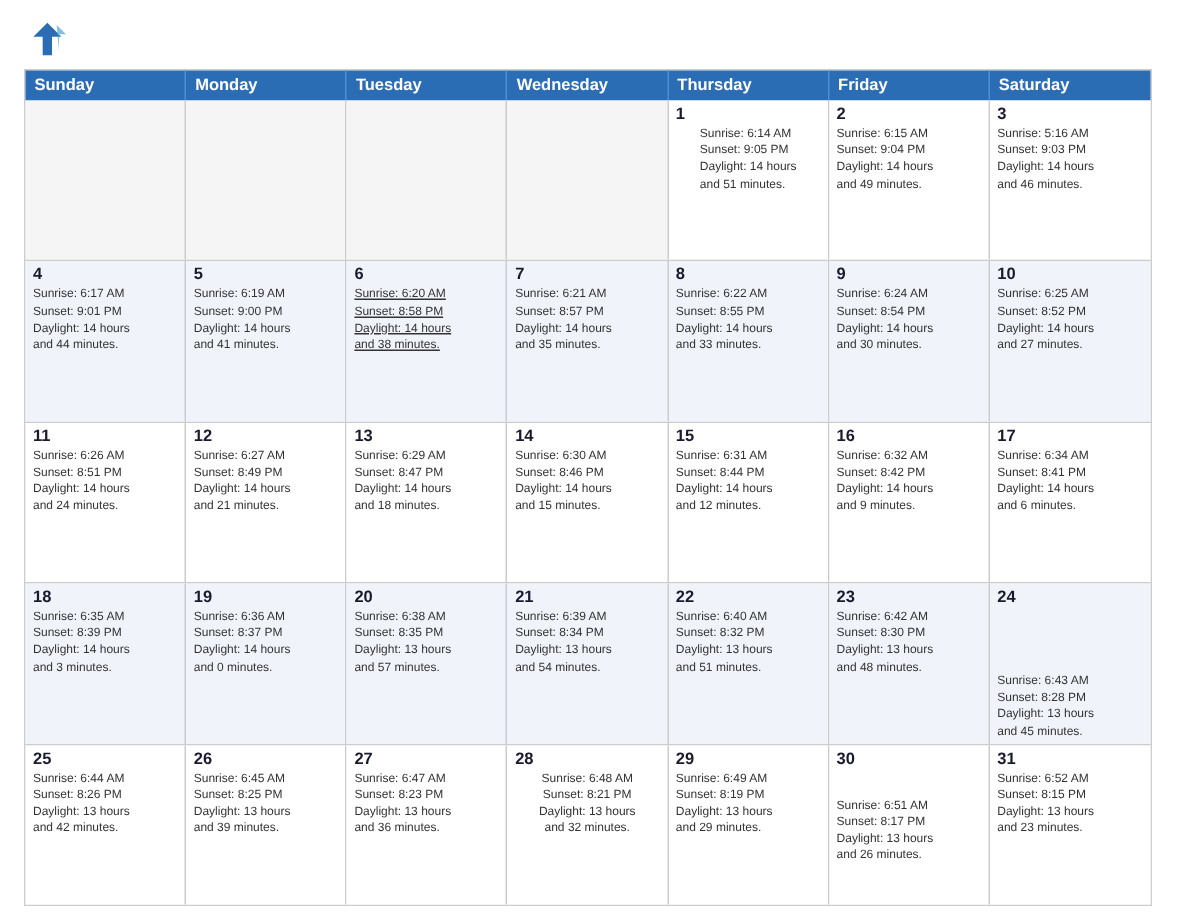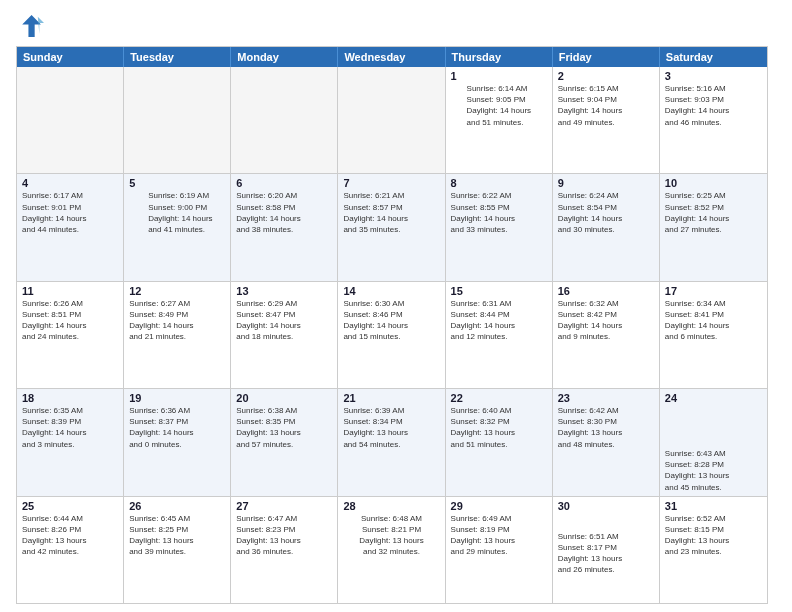--- a/index.html
+++ b/index.html
@@ -129,22 +129,22 @@
     </div>
     <div class="title-block">
       <div class="main-title"></div>
       <div class="subtitle"></div>
     </div>
   </div>
 
   <div class="calendar">
     <div class="cal-header-row">
     <div class="cal-header-cell">Sunday</div>
+        <div class="cal-header-cell">Monday</div>
         <div class="cal-header-cell">Tuesday</div>
-        <div class="cal-header-cell">Monday</div>
         <div class="cal-header-cell">Wednesday</div>
         <div class="cal-header-cell">Thursday</div>
         <div class="cal-header-cell">Friday</div>
         <div class="cal-header-cell">Saturday</div>
       </div>
     <div class="cal-body">
     <div class="cal-row">
           <div class="cal-cell empty"></div>
           <div class="cal-cell empty"></div>
           <div class="cal-cell empty"></div>
@@ -174,28 +174,28 @@
         <div class="cal-row">
           <div class="cal-cell alt-row">
             <span class="day-num">4</span>
             <div class="day-info" style="white-space: pre-line;">Sunrise: 6:17 AM
 Sunset: 9:01 PM
 Daylight: 14 hours
 and 44 minutes.</div>
           </div>
           <div class="cal-cell alt-row">
             <span class="day-num">5</span>
-            <div class="day-info" style="white-space: pre-line; margin-left: 19px;">Sunrise: 6:19 AM
+            <div class="day-info" style="white-space: pre-line;">Sunrise: 6:19 AM
 Sunset: 9:00 PM
 Daylight: 14 hours
 and 41 minutes.</div>
           </div>
           <div class="cal-cell alt-row">
             <span class="day-num">6</span>
-            <div class="day-info" style="white-space: pre-line;">Sunrise: 6:20 AM
+            <div class="day-info" style="white-space: pre-line; text-decoration: underline;">Sunrise: 6:20 AM
 Sunset: 8:58 PM
 Daylight: 14 hours
 and 38 minutes.</div>
           </div>
           <div class="cal-cell alt-row">
             <span class="day-num">7</span>
             <div class="day-info" style="white-space: pre-line;">Sunrise: 6:21 AM
 Sunset: 8:57 PM
 Daylight: 14 hours
 and 35 minutes.</div>

